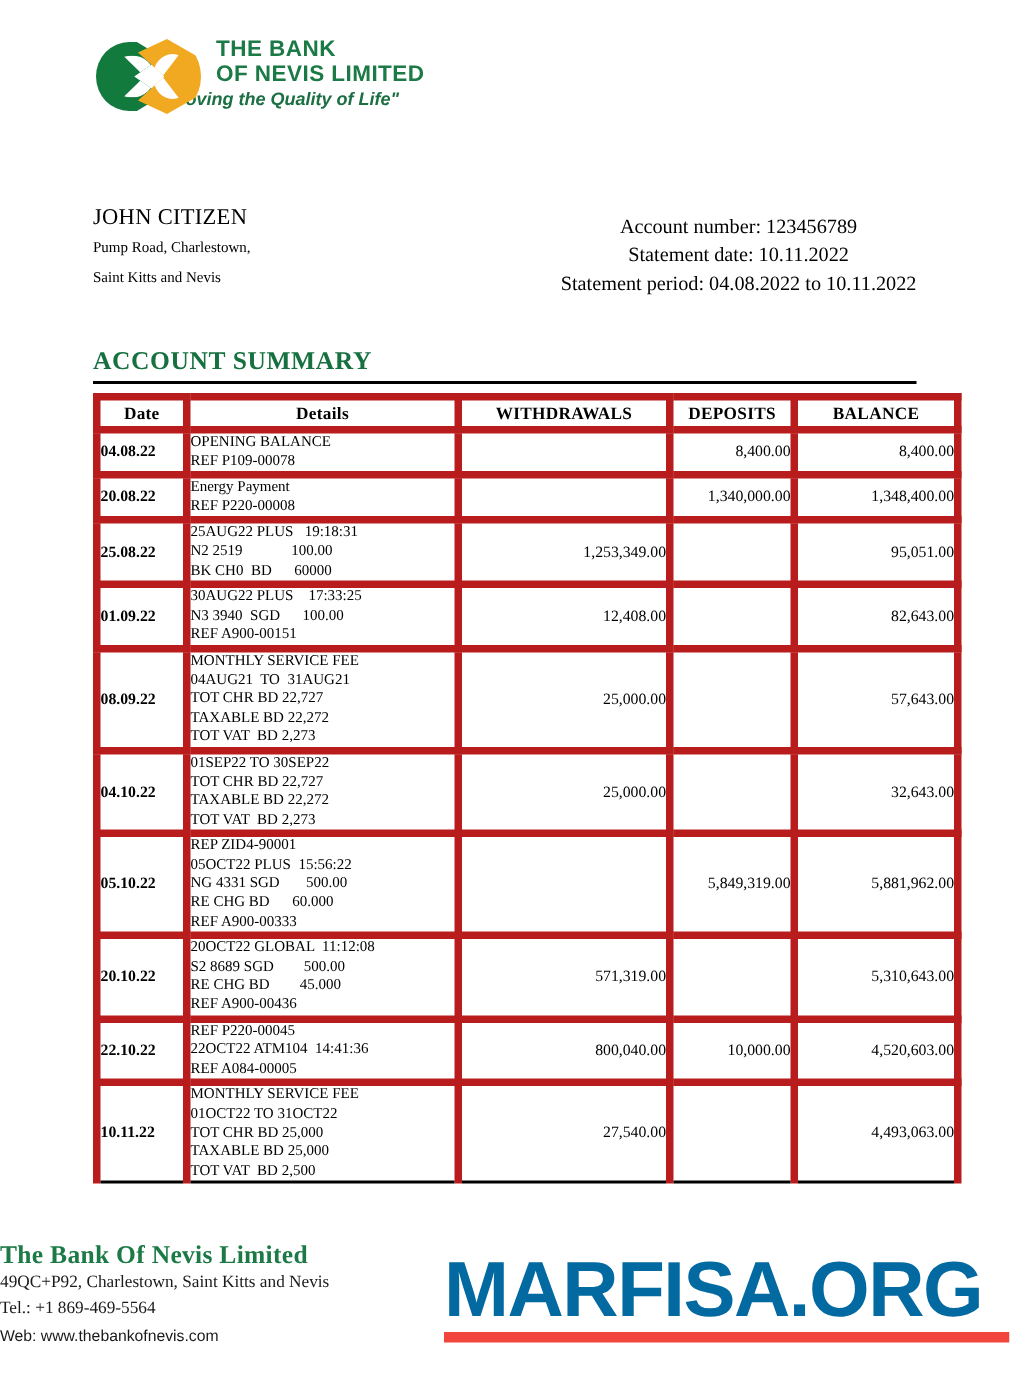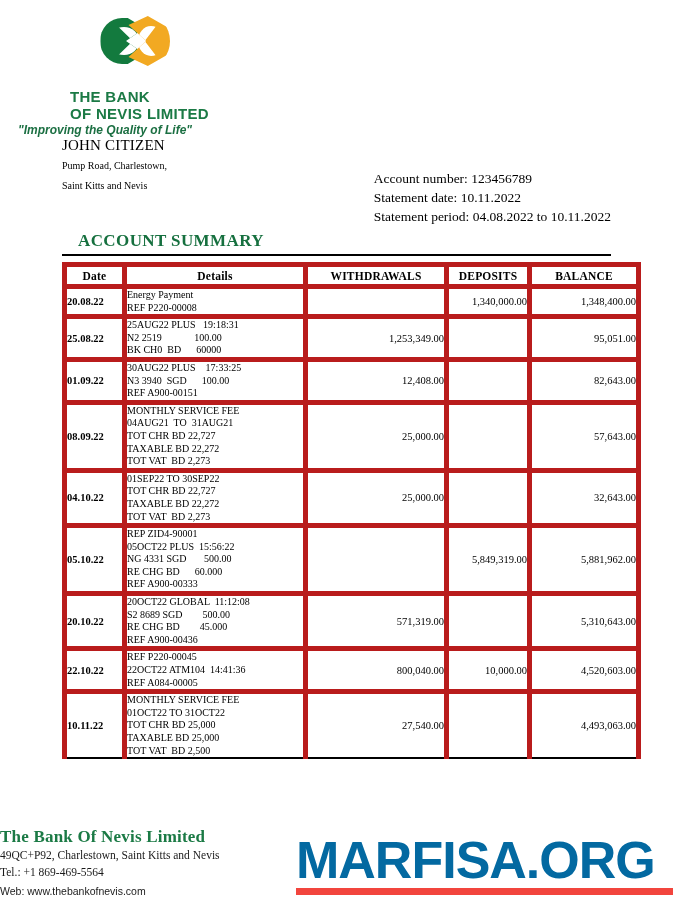--- a/index.html
+++ b/index.html
@@ -13,24 +13,23 @@
     position: relative;
     font-family: "Liberation Serif", serif;
     color: #000000;
     overflow: hidden;
   }
 
   
   #letterhead {
     position: absolute;
     left: 62px;
-    top: 12px;
+    top: 22px;
     display: flex;
-    align-items: center;
-    flex-direction: column;
+    align-items: flex-start;
   }
   #logo-mark {
     position: relative;
     width: 74px;
     height: 58px;
     flex: 0 0 74px;
   }
   
   #logo-mark .leaf-green {
     position: absolute;
@@ -114,34 +113,33 @@
     font-weight: normal;
     font-size: 15px;
     line-height: 21px;
     letter-spacing: 0.2px;
   }
   .customer-addr {
     font-size: 10px;
     line-height: 20px;
   }
   #account-block {
-    text-align: left;
+    text-align: center;
     padding-top: 6px;
-    margin-top: 28px;
   }
   .account-line {
     font-size: 13.5px;
     line-height: 19px;
     white-space: nowrap;
   }
 
   
   #summary-title {
     position: absolute;
-    left: 78px;
+    left: 62px;
     top: 231px;
     font-weight: bold;
     font-size: 17px;
     letter-spacing: 0.4px;
     color: #16703f;
   }
   #summary-rule {
     position: absolute;
     left: 62px;
     top: 254px;
@@ -288,20 +286,30 @@
     <tr>
       <th class="col-date">Date</th>
       <th class="col-det">Details</th>
       <th class="col-wd">WITHDRAWALS</th>
       <th class="col-dep">DEPOSITS</th>
       <th class="col-bal">BALANCE</th>
     </tr>
   </thead>
   <tbody id="statement-body">
       <tr>
+        <td class="cell-date">04.08.22</td>
+        <td class="cell-details">
+          <div class="det-line">OPENING BALANCE</div>
+          <div class="det-line">REF P109-00078</div>
+        </td>
+        <td class="cell-num"></td>
+        <td class="cell-num">8,400.00</td>
+        <td class="cell-num">8,400.00</td>
+      </tr>
+      <tr>
         <td class="cell-date">20.08.22</td>
         <td class="cell-details">
           <div class="det-line">Energy Payment</div>
           <div class="det-line">REF P220-00008</div>
         </td>
         <td class="cell-num"></td>
         <td class="cell-num">1,340,000.00</td>
         <td class="cell-num">1,348,400.00</td>
       </tr>
       <tr>

